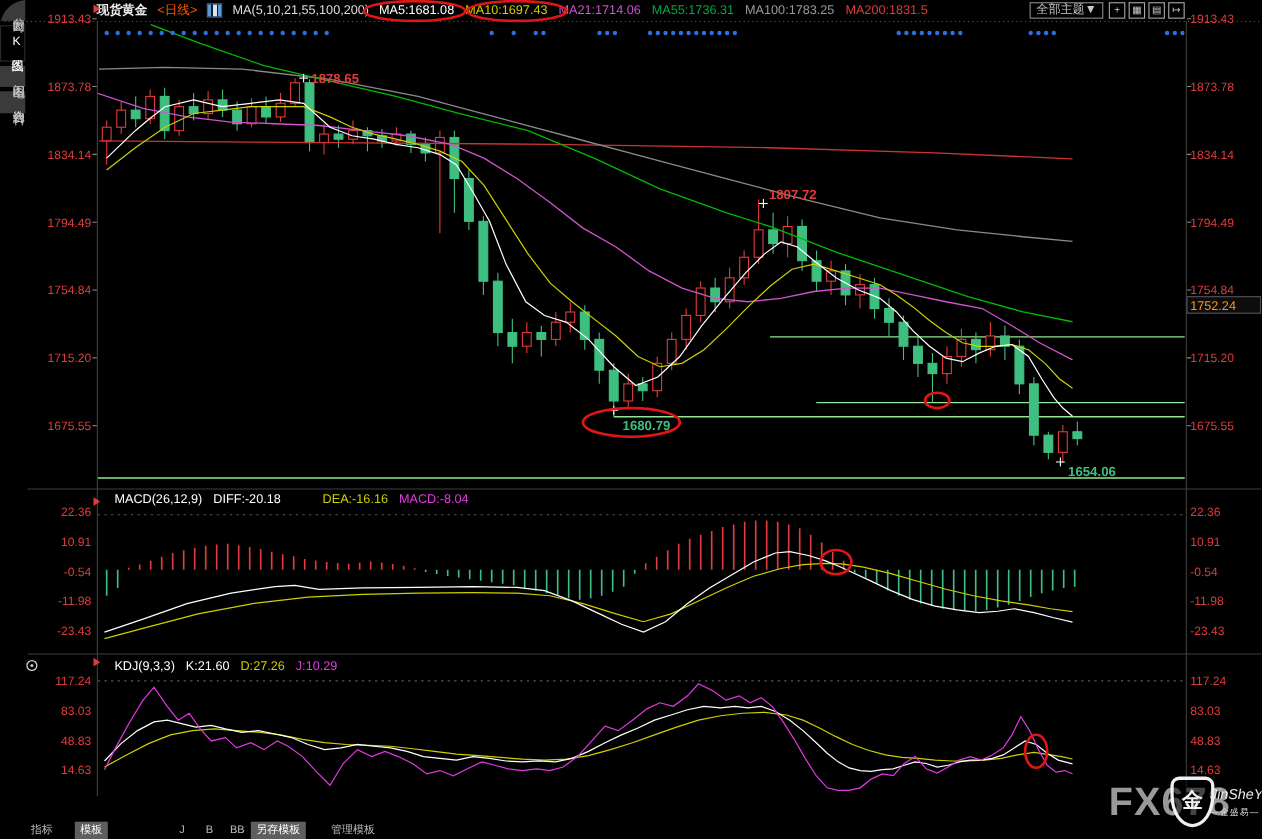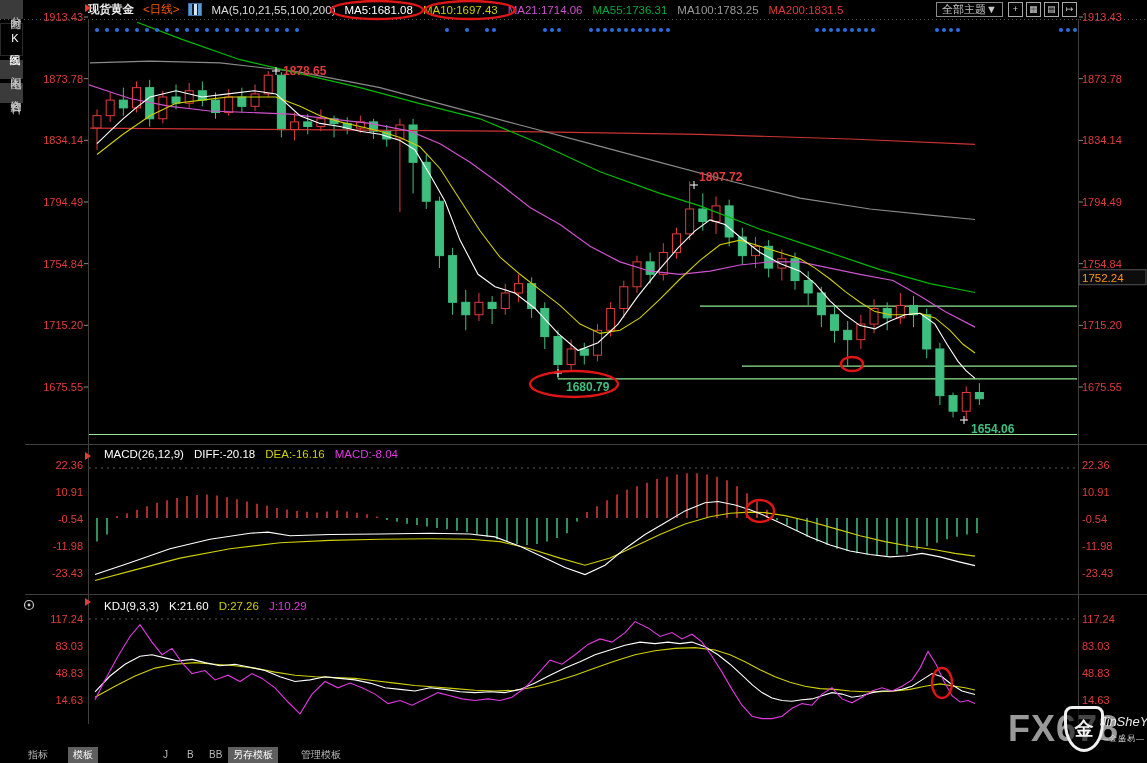--- a/index.html
+++ b/index.html
@@ -1,16 +1,16 @@
 <!DOCTYPE html>
 <html><head>
 <meta charset="utf-8">
 <style>
   html,body{margin:0;padding:0;background:#000;font-family:"Liberation Sans",sans-serif;}
-  #app{position:relative;width:1147px;height:763px;background:#000;overflow:hidden;}
+  #app{position:relative;width:1147px;height:763px;background:#000;overflow:hidden;border-radius:25px;}
   
   .hdr{position:absolute;top:0;left:88px;height:19px;display:flex;align-items:center;gap:9px;font-size:11.5px;white-space:nowrap;z-index:2;}
   .hdr .sym{color:#ececec;font-weight:bold;}
   .hdr .per{color:#ff5a00;}
   .chart-type-ic{display:inline-block;width:12px;height:11px;background:linear-gradient(90deg,#5b9bd5 0 3px,#0c1c30 3px 5px,#dce6f2 5px 8px,#0c1c30 8px 9px,#5b9bd5 9px 12px);border:1px solid #3d6fa5;}
   .hdr .macfg{color:#dddddd;}
   .hdr-right{position:absolute;top:2px;right:70px;display:flex;align-items:center;gap:5px;z-index:2;}
   .theme-btn{border:1px solid #8a8a8a;color:#c8c8c8;font-size:11px;padding:0 5px;height:13px;line-height:13px;cursor:default;}
   .win-ic{width:13px;height:13px;border:1px solid #a8a8a8;color:#cccccc;font-size:9px;line-height:12px;text-align:center;}
   
@@ -71,21 +71,21 @@
   <div class="sidebar" id="sidebar">
       <div class="side-tab">分时图</div>
       <div class="side-tab active">K线图</div>
       <div class="side-tab">闪电图</div>
       <div class="side-tab">合约资料</div>
     </div>
 
   <div class="ind-hdr" id="macd-hdr" style="top:448px;">
     <span style="color:#ffffff;">MACD(26,12,9)</span>
   <span style="color: rgb(255, 255, 255);">DIFF:-20.18</span>
-      <span style="color: rgb(207, 207, 0);">DEA:-16.16</span>
+      <span style="color: rgb(207, 207, 0); margin-left: 28px;">DEA:-16.16</span>
       <span style="color: rgb(224, 58, 224);">MACD:-8.04</span>
     </div>
   <div class="ind-hdr" id="kdj-hdr" style="top:600px;">
     <span style="color:#ffffff;">KDJ(9,3,3)</span>
   <span style="color: rgb(255, 255, 255);">K:21.60</span>
       <span style="color: rgb(207, 207, 0);">D:27.26</span>
       <span style="color: rgb(224, 58, 224);">J:10.29</span>
     </div>
 
 

